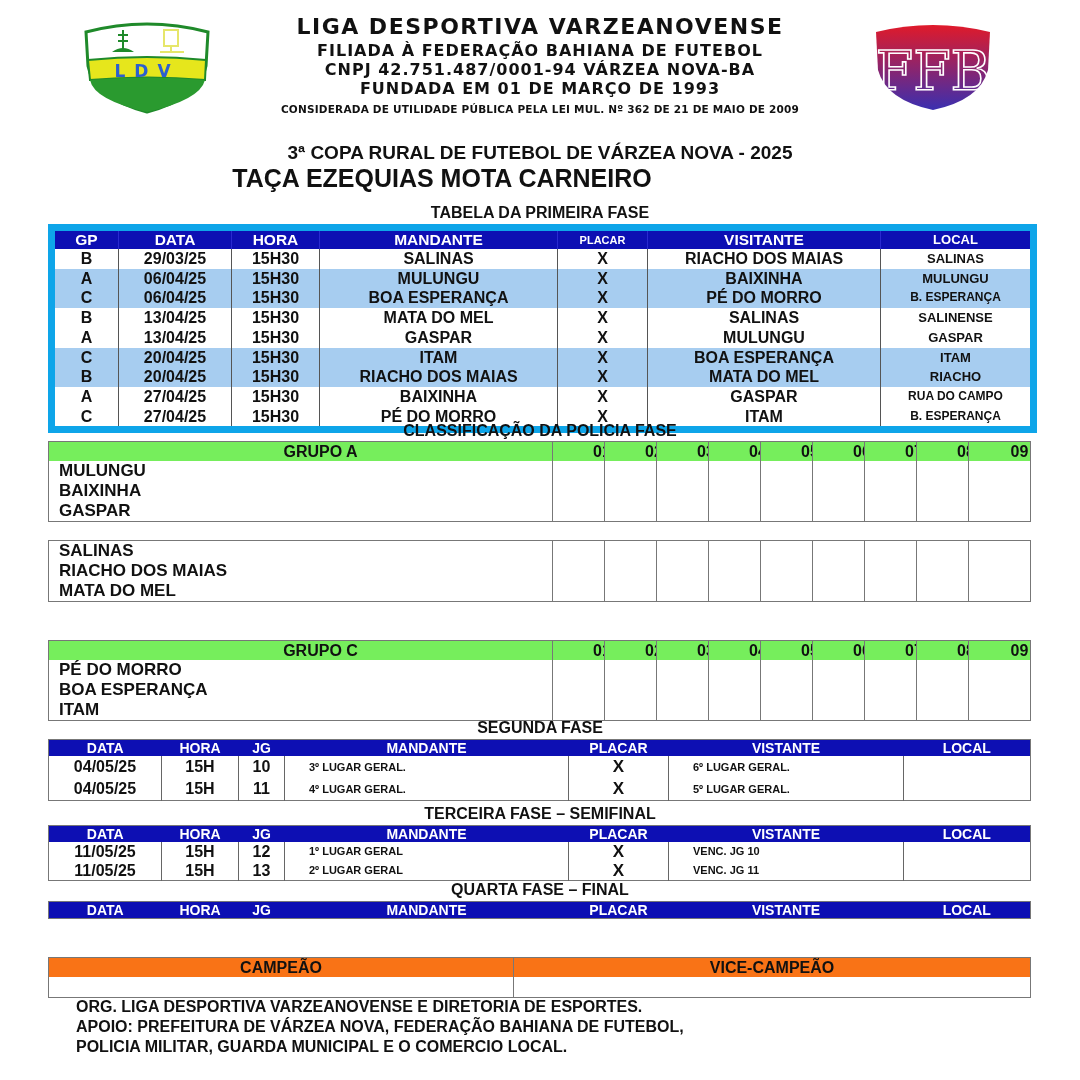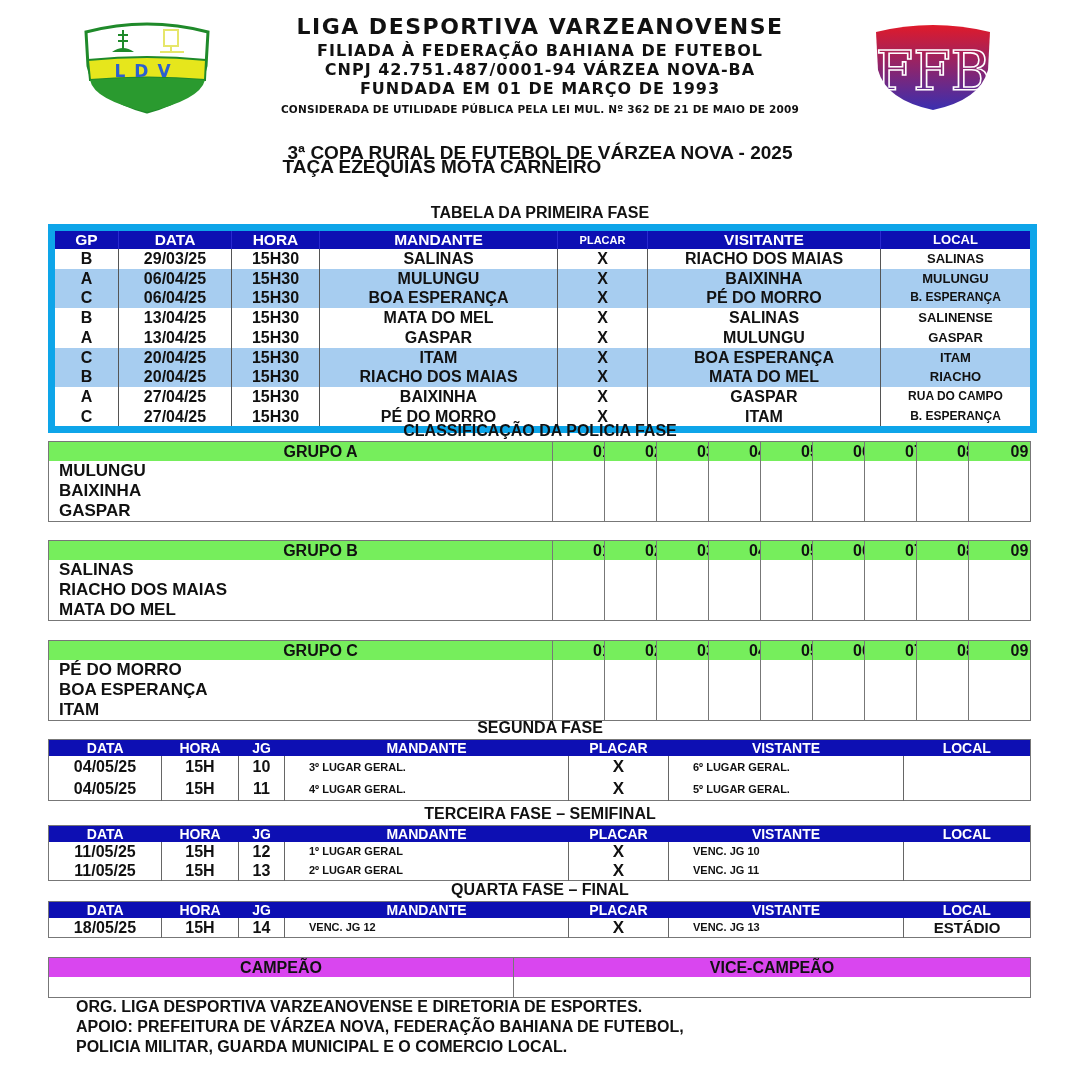--- a/index.html
+++ b/index.html
@@ -11,21 +11,21 @@
 
   
   .hdr-line { position: absolute; left: 180px; width: 720px; text-align: center; font-weight: bold; white-space: nowrap; }
   .h1 { top: 14px; font-size: 22px; letter-spacing: 1.5px; font-family: "DejaVu Sans", sans-serif; font-weight: 900; }
   .h2 { top: 41px; font-size: 16px; letter-spacing: 1px; font-family: "DejaVu Sans", sans-serif; }
   .h3 { top: 60px; font-size: 16px; letter-spacing: 1px; font-family: "DejaVu Sans", sans-serif; }
   .h4 { top: 79px; font-size: 16px; letter-spacing: 1px; font-family: "DejaVu Sans", sans-serif; }
   .h5 { top: 103px; font-size: 10.5px; letter-spacing: 0.2px; font-family: "DejaVu Sans", sans-serif; }
 
   .title1 { position:absolute; top: 142px; left: 0; width: 1080px; text-align:center; font-size: 19px; font-weight: bold; }
-  .title2 { position:absolute; top: 156px; left: 0; width: 884px; text-align:center; font-size: 19px; font-weight: bold; }
+  .title2 { position:absolute; top: 164px; left: 0; width: 884px; text-align:center; font-size: 25px; font-weight: bold; }
 
   .sec-title { position:absolute; left:0; width:1080px; text-align:center; font-weight:bold; font-size:16px; }
 
   
   table { border-collapse: collapse; position: absolute; table-layout: fixed; }
   td, th { padding: 0; white-space: nowrap; overflow: hidden; }
 
   
   #t1 { left: 48px; top: 224px; width: 982px; border: 7px solid #0ea5e9; }
   #t1 th { background: #0d0fb3; color: #ffffff; font-size: 15.5px; font-weight: bold; height: 18px; line-height: 18px; border-left: 1px solid #2a2ad0; }
@@ -43,21 +43,21 @@
 
   
   .ph { left: 48px; width: 982px; border: 1px solid #777; }
   .ph th { background: #0d0fb3; color: #fff; font-size: 14px; font-weight: bold; height: 16px; line-height: 16px; }
   .ph td { text-align: center; font-weight: bold; font-size: 16px; border-left: 1px solid #666; }
   .ph td.txt { text-align: left; padding-left: 24px; font-size: 11px; }
   .ph td.x { font-size: 17px; }
 
   
   #champ { left: 48px; top: 957px; width: 982px; border: 1px solid #777; }
-  #champ th { background: #d946ef; font-size: 16px; height: 19px; line-height: 19px; font-weight: bold; }
+  #champ th { background: #f97316; font-size: 16px; height: 19px; line-height: 19px; font-weight: bold; }
   #champ td { height: 20px; border-left: 1px solid #777; }
 
   .foot { position:absolute; left: 76px; font-weight: bold; font-size: 16px; white-space: nowrap; }
 </style>
 </head>
 <body>
 
 <svg class="abs" style="left:80px;top:20px" width="134" height="94" viewBox="0 0 134 94">
   <path d="M6 12 Q67 -4 128 12 L126 46 Q120 78 67 92 Q14 78 8 46 Z" fill="#ffffff" stroke="#1f8a2a" stroke-width="3"></path>
   <path d="M9 40 L125 40 L124 50 Q67 46 10 50 Z" fill="#1f8a2a"></path>
@@ -258,32 +258,20 @@
         <col style="width:52px">
         <col style="width:52px">
         <col style="width:52px">
         <col style="width:52px">
         <col style="width:52px">
         <col style="width:52px">
         <col style="width:62px">
       </colgroup>
       <tbody>
         <tr>
-          <th style="border-left:none">GRUPO B</th>
-          <th>01</th>
-          <th>02</th>
-          <th>03</th>
-          <th>04</th>
-          <th>05</th>
-          <th>06</th>
-          <th>07</th>
-          <th>08</th>
-          <th>09</th>
-        </tr>
-        <tr>
           <td class="names">
             <div>SALINAS</div>
             <div>RIACHO DOS MAIAS</div>
             <div>MATA DO MEL</div>
           </td>
           <td class="cell"></td>
           <td class="cell"></td>
           <td class="cell"></td>
           <td class="cell"></td>
           <td class="cell"></td>
@@ -438,29 +426,20 @@
     <tbody>
       <tr>
         <th>DATA</th>
         <th>HORA</th>
         <th>JG</th>
         <th>MANDANTE</th>
         <th>PLACAR</th>
         <th>VISTANTE</th>
         <th>LOCAL</th>
       </tr>
-      <tr>
-        <td class="" style="height:19px;line-height:19px;border-left:none;">18/05/25</td>
-        <td class="" style="height:19px;line-height:19px;">15H</td>
-        <td class="" style="height:19px;line-height:19px;">14</td>
-        <td class="txt" style="height:19px;line-height:19px;">VENC. JG 12</td>
-        <td class="x" style="height:19px;line-height:19px;">X</td>
-        <td class="txt" style="height:19px;line-height:19px;">VENC. JG 13</td>
-        <td class="" style="height:19px;line-height:19px;font-size:15px;vertical-align:top;">ESTÁDIO</td>
-      </tr>
     </tbody>
   </table>
 
 <table id="champ">
   <colgroup>
       <col style="width:465px">
       <col style="width:517px">
     </colgroup>
   <tbody>
       <tr>

